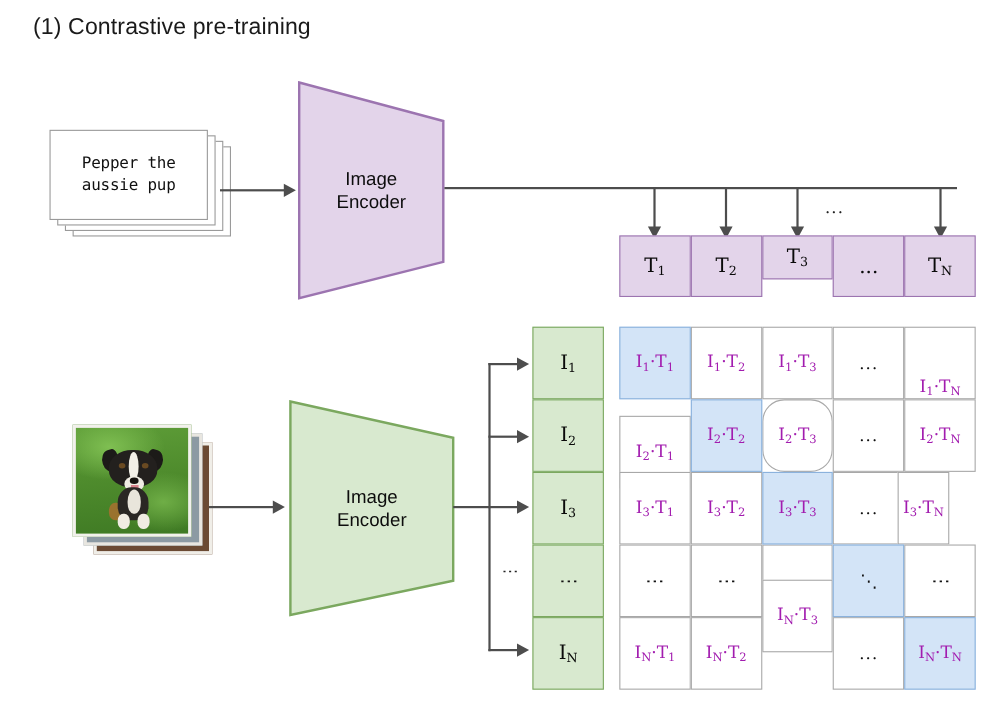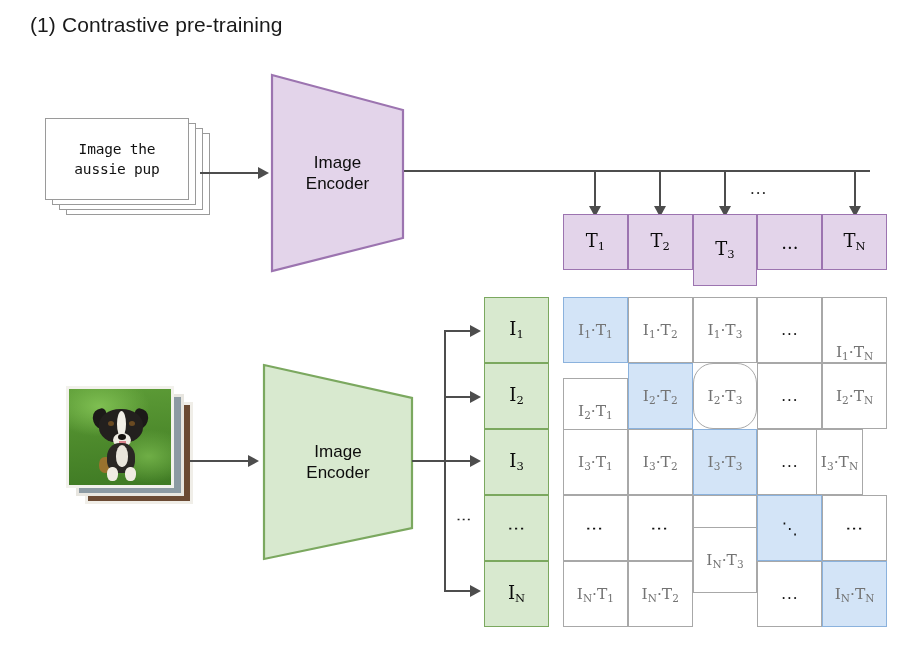--- a/index.html
+++ b/index.html
@@ -70,39 +70,39 @@
          display:flex;align-items:center;justify-content:center;}
   .icell{position:absolute;box-sizing:border-box;background:#d8e9cf;border:1.3px solid #7ba85f;
          display:flex;align-items:center;justify-content:center;}
   .emb-txt{font-family:"DejaVu Serif","Liberation Serif",serif;font-size:18px;color:#0a0a0a;}
   .emb-txt sub{font-size:11.5px;vertical-align:-0.28em;}
 
   
   .mcell{position:absolute;box-sizing:border-box;background:#ffffff;border:1.1px solid #a8a8a8;
          display:flex;align-items:center;justify-content:center;}
   .mcell.hl{background:#d3e4f7;border:1.1px solid #8bb2dd;z-index:2;}
-  .m-txt{font-family:"DejaVu Serif","Liberation Serif",serif;font-size:15.5px;color:#737373;white-space:nowrap;}
+  .m-txt{font-family:"DejaVu Serif","Liberation Serif",serif;font-size:15.5px;color:#a21caf;white-space:nowrap;}
   .m-txt sub{font-size:10.5px;vertical-align:-0.28em;}
   .dots-h{font-family:"DejaVu Serif","Liberation Serif",serif;font-size:15px;letter-spacing:1px;color:#111;}
   .dots-v{font-family:"DejaVu Sans","Liberation Sans",sans-serif;font-size:17px;color:#111;line-height:0;}
   .dots-d{font-family:"DejaVu Serif","Liberation Serif",serif;font-size:16px;color:#111;}
 
   .bus-dots{position:absolute;font-family:"DejaVu Serif",serif;font-size:15px;letter-spacing:1px;color:#222;}
 </style>
 </head>
 <body>
 
 <div class="abs" id="title">(1) Contrastive pre-training</div>
 
 <div class="abs card" id="card3"></div>
 <div class="abs card" id="card2"></div>
 <div class="abs card" id="card1"></div>
 <div class="abs card" id="card0"></div>
 <div class="abs" id="card-text">
-  <div>Image the</div>
+  <div>Pepper the</div>
   <div>aussie pup</div>
 </div>
 
 <div class="abs line hline" style="left:200px;top:172px;width:62px;"></div>
 <div class="abs arrowhead arrow-right" style="left:258px;top:166.5px;"></div>
 
 <div class="encoder" id="text-encoder" style="left:270px;top:72px;width:135px;height:202px;">
   <svg viewBox="0 0 135 202" width="135" height="202" aria-hidden="true">
     <polygon points="2,3 133,38 133,166 2,199" fill="#e3d4ea" stroke="#9c74b0" stroke-width="2.2"></polygon>
   </svg>
@@ -124,21 +124,21 @@
 <div class="abs line vline" style="left:854px;top:170px;height:40px;"></div>
 <div class="abs arrowhead arrow-down" style="left:848.5px;top:206px;"></div>
 
 <div id="t-row">
     <div class="tcell" style="left: 563px; top: 214px; width: 64.8px; height: 56px;">
       <span class="emb-txt">T<sub>1</sub></span>
     </div>
     <div class="tcell" style="left: 627.8px; top: 214px; width: 64.8px; height: 56px;">
       <span class="emb-txt">T<sub>2</sub></span>
     </div>
-    <div class="tcell" style="left: 692.6px; top: 214px; width: 64.8px; height: 72px;">
+    <div class="tcell" style="left: 692.6px; top: 214px; width: 64.8px; height: 40px;">
       <span class="emb-txt">T<sub>3</sub></span>
     </div>
     <div class="tcell" style="left: 757.4px; top: 214px; width: 64.8px; height: 56px;">
       <span class="emb-txt">...</span>
     </div>
     <div class="tcell" style="left: 822.2px; top: 214px; width: 64.8px; height: 56px;">
       <span class="emb-txt">T<sub>N</sub></span>
     </div>
   </div>
 

